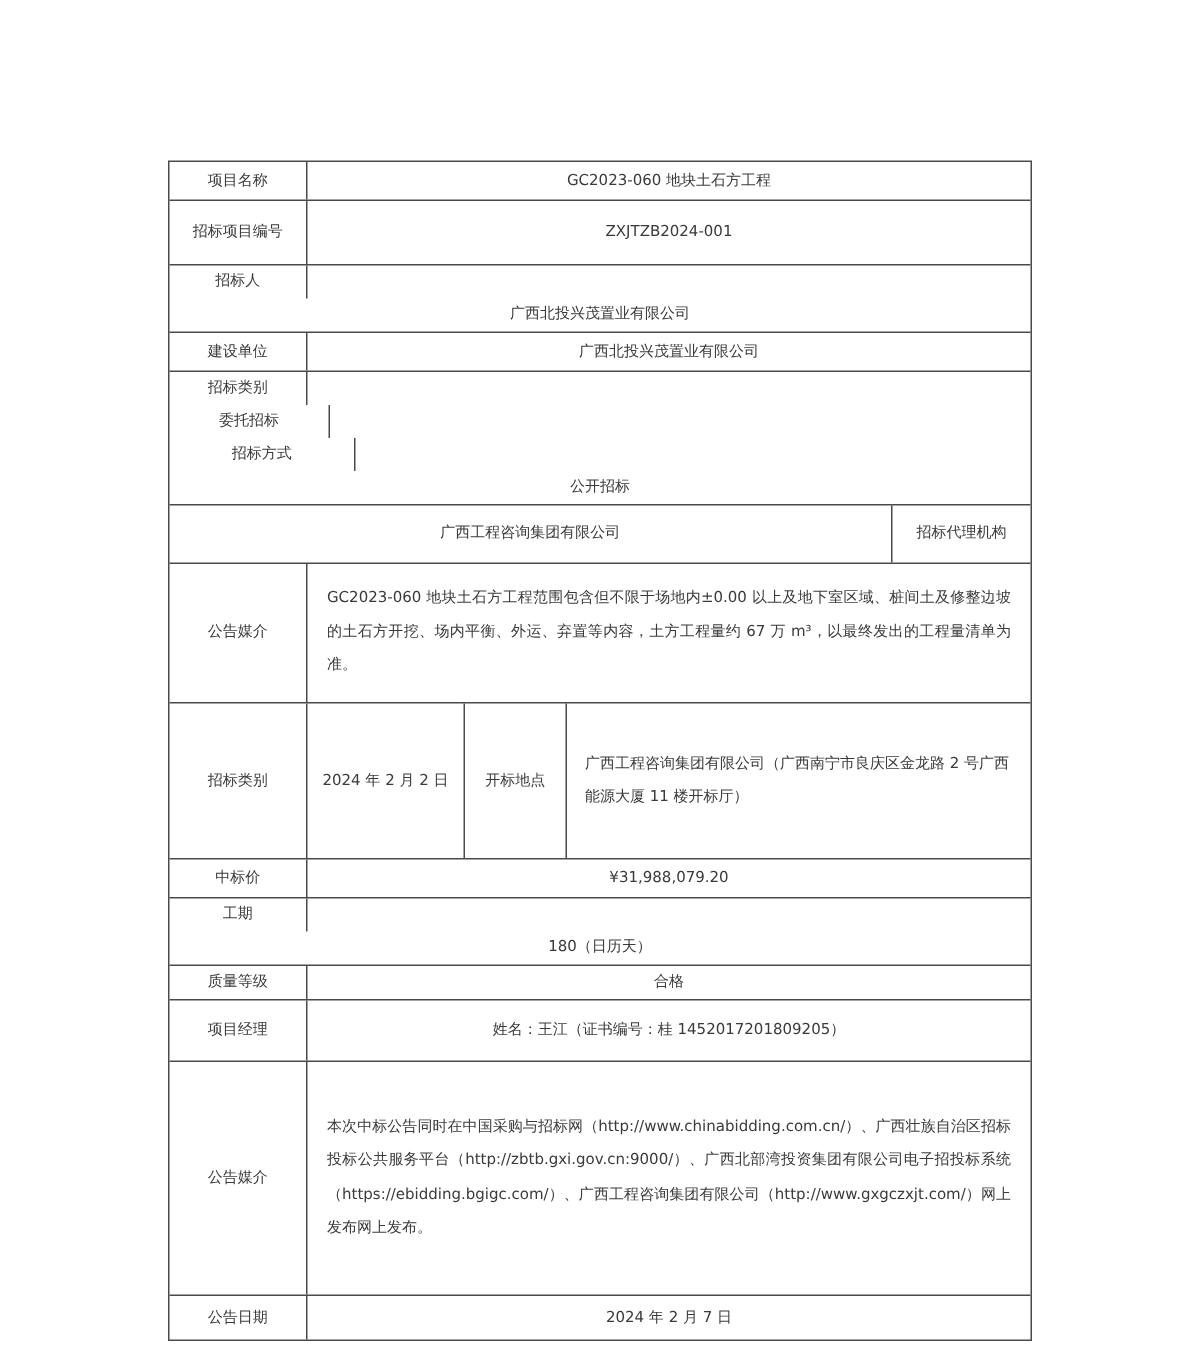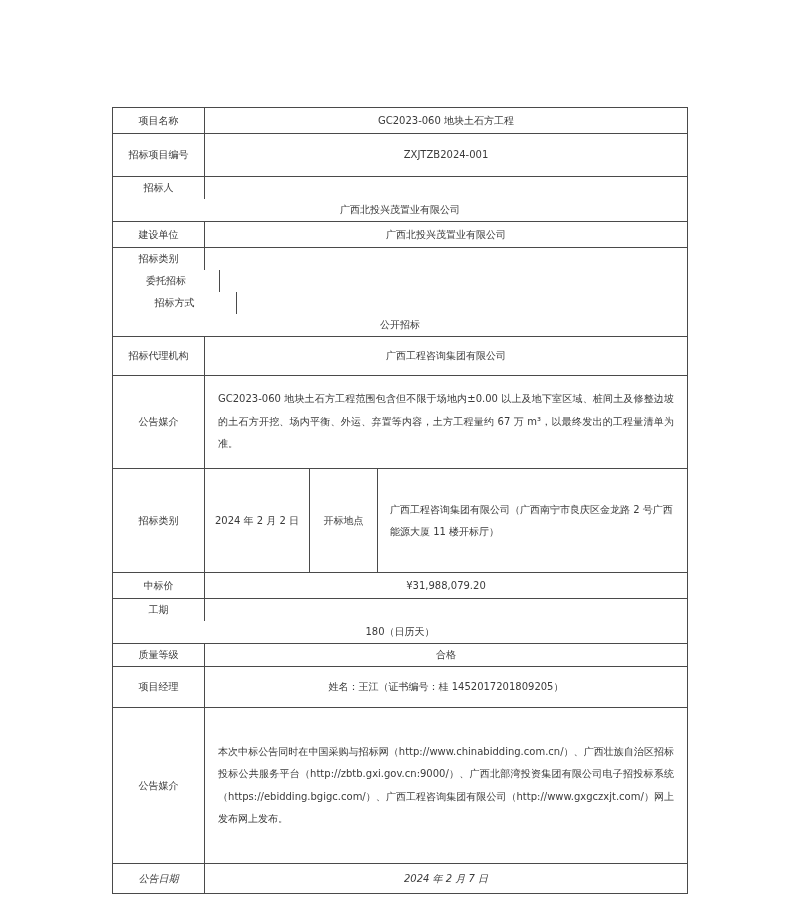--- a/index.html
+++ b/index.html
@@ -83,21 +83,21 @@
   .h26 { min-height: 26px; }
   .h43 { min-height: 43px; }
   .h30 { min-height: 30px; flex-direction: column; }
   .h24 { min-height: 24px; flex-direction: column; }
   .h39 { min-height: 39px; }
   .h93 { min-height: 93px; }
   .h104 { min-height: 104px; }
   .h23 { min-height: 23px; }
   .h41 { min-height: 41px; }
   .h156 { min-height: 156px; }
-  .h29 { min-height: 29px; font-style: italic; }
+  .h29 { min-height: 29px; }
 </style>
 </head>
 <body>
 
 <div class="page">
 
 
   <div class="tbl">
 
     <div class="row h26">
@@ -121,22 +121,22 @@
     </div>
 
     <div class="row h24">
       <div class="cell lbl">招标类别</div>
       <div class="cell w107">委托招标</div>
       <div class="cell w124">招标方式</div>
       <div class="cell val">公开招标</div>
     </div>
 
     <div class="row h39">
+      <div class="cell val">广西工程咨询集团有限公司</div>
       <div class="cell lbl">招标代理机构</div>
-      <div class="cell val">广西工程咨询集团有限公司</div>
     </div>
 
     <div class="row h93">
       <div class="cell lbl">公告媒介</div>
       <div class="cell val para">GC2023-060 地块土石方工程范围包含但不限于场地内±0.00 以上及地下室区域、桩间土及修整边坡的土石方开挖、场内平衡、外运、弃置等内容，土方工程量约 67 万 m³，以最终发出的工程量清单为准。</div>
     </div>
 
     <div class="row h104">
       <div class="cell lbl">招标类别</div>
       <div class="cell w105">2024 年 2 月 2 日</div>

